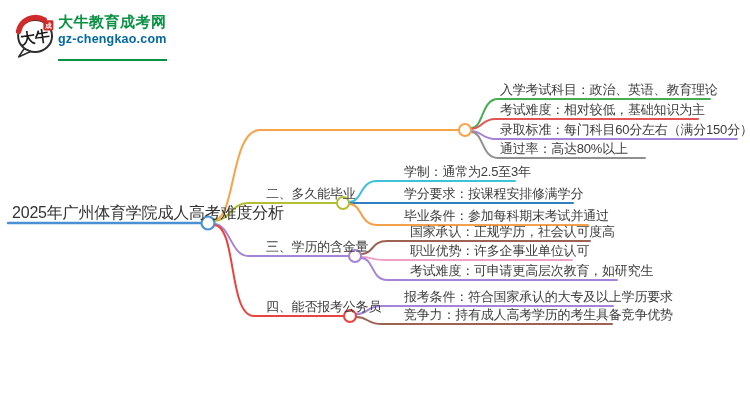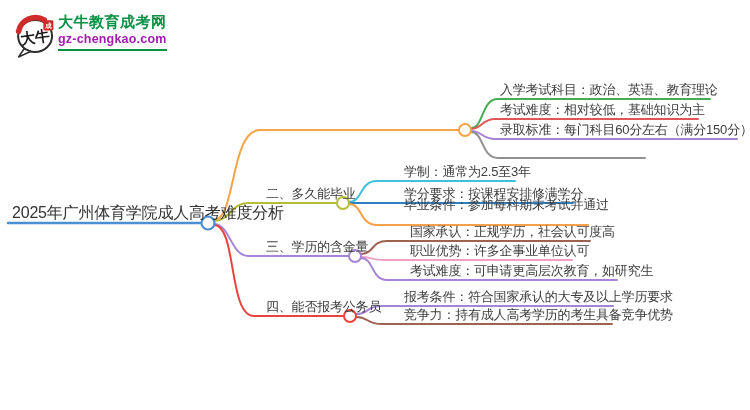--- a/index.html
+++ b/index.html
@@ -7,22 +7,22 @@
        font-family:"Liberation Sans","DejaVu Sans",sans-serif;}
   #stage{position:absolute;inset:0;width:750px;height:410px;}
   svg.lines{position:absolute;left:0;top:0;}
   .lbl{position:absolute;font-size:13px;line-height:14px;color:#3c3c3c;
        white-space:nowrap;letter-spacing:-0.2px;}
   .root-lbl{font-size:16px;color:#333;}
   
   .logo{position:absolute;left:14px;top:12px;display:flex;align-items:flex-start;cursor:pointer;}
   .logo-text{}
   .site-name{color:#0a9144;font-weight:bold;font-size:15px;line-height:19px;letter-spacing:0.5px;}
-  .site-url{color:#a21caf;font-weight:bold;font-size:12.5px;line-height:16px;
-            border-bottom:2px solid #0a9144;padding-bottom:2px;letter-spacing:0.2px;}
+  .site-url{color:#0369a1;font-weight:bold;font-size:12.5px;line-height:16px;
+            border-bottom:2px solid #0a9144;padding-bottom:12px;letter-spacing:0.2px;}
 </style>
 </head>
 <body>
 
 <div id="stage">
 
   <svg class="lines" width="750" height="410" viewBox="0 0 750 410" fill="none" stroke-linecap="round">
 
     <path d="M8,223 H201" stroke-width="2.4" stroke="#4a90d2"></path>
 
@@ -71,24 +71,25 @@
 
   <div class="lbl root-lbl" style="left:12px;top:206px;">2025年广州体育学院成人高考难度分析</div>
 
   <div class="lbl" style="left:266px;top:187px;">二、多久能毕业</div>
   <div class="lbl" style="left:266px;top:240px;">三、学历的含金量</div>
   <div class="lbl" style="left:266px;top:300px;">四、能否报考公务员</div>
 
   <div class="lbl" style="left:500px;top:83px;">入学考试科目：政治、英语、教育理论</div>
   <div class="lbl" style="left:500px;top:103px;">考试难度：相对较低，基础知识为主</div>
   <div class="lbl" style="left:500px;top:123px;">录取标准：每门科目60分左右（满分150分）</div>
+  <div class="lbl" style="left:500px;top:142px;">通过率：高达80%以上</div>
 
   <div class="lbl" style="left:404px;top:165px;">学制：通常为2.5至3年</div>
   <div class="lbl" style="left:404px;top:187px;">学分要求：按课程安排修满学分</div>
-  <div class="lbl" style="left:404px;top:198px;">毕业条件：参加每科期末考试并通过</div>
+  <div class="lbl" style="left:404px;top:209px;">毕业条件：参加每科期末考试并通过</div>
 
   <div class="lbl" style="left:410px;top:225px;">国家承认：正规学历，社会认可度高</div>
   <div class="lbl" style="left:410px;top:244px;">职业优势：许多企事业单位认可</div>
   <div class="lbl" style="left:410px;top:264px;">考试难度：可申请更高层次教育，如研究生</div>
 
   <div class="lbl" style="left:404px;top:290px;">报考条件：符合国家承认的大专及以上学历要求</div>
   <div class="lbl" style="left:404px;top:308px;">竞争力：持有成人高考学历的考生具备竞争优势</div>
 
 </div>
 

